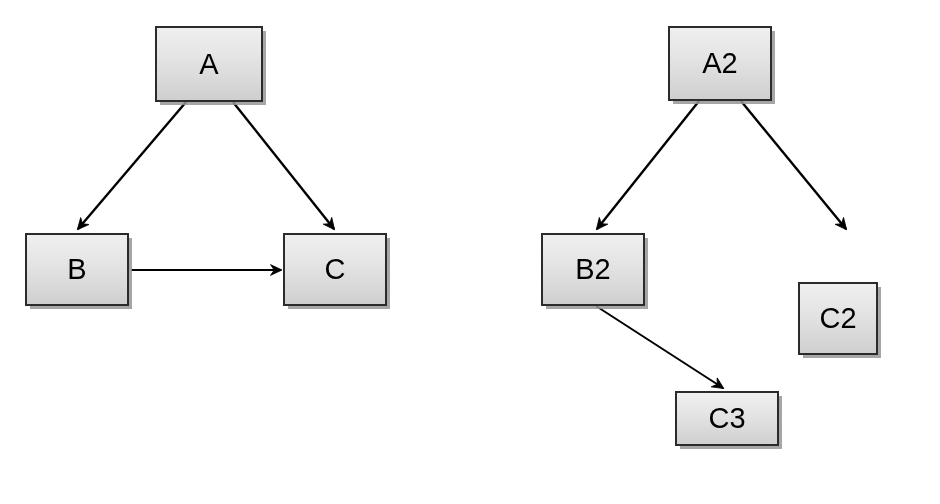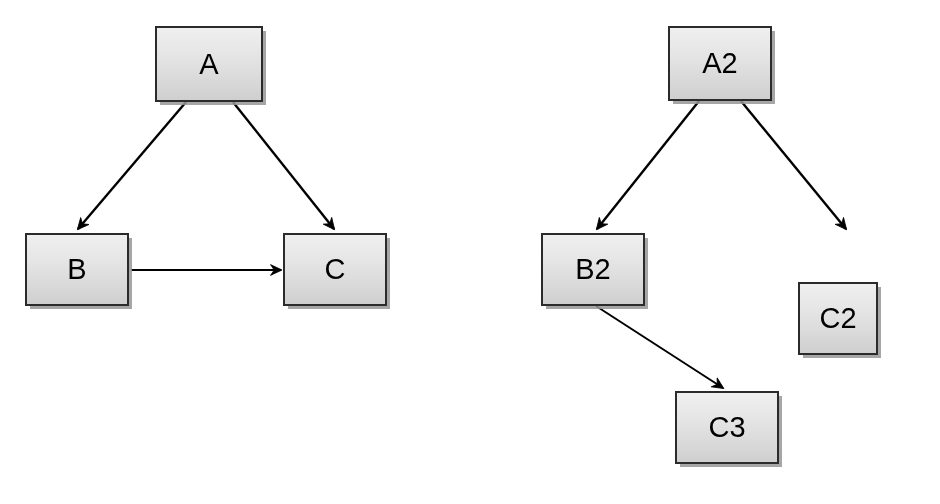--- a/index.html
+++ b/index.html
@@ -85,17 +85,17 @@
   </div>
 
   <div class="node" style="left:541px; top:233px; width:104px; height:73px;">
     <span class="node-label">B2</span>
   </div>
 
   <div class="node" style="left:798px; top:234px; width:80px; height:73px;margin-top:48px;">
     <span class="node-label">C2</span>
   </div>
 
-  <div class="node" style="left:675px; top:391px; width:104px; height:73px;">
+  <div class="node" style="left:675px; top:391px; width:104px; height:55px;">
     <span class="node-label">C3</span>
   </div>
 
 </div>
 
 </body></html>

